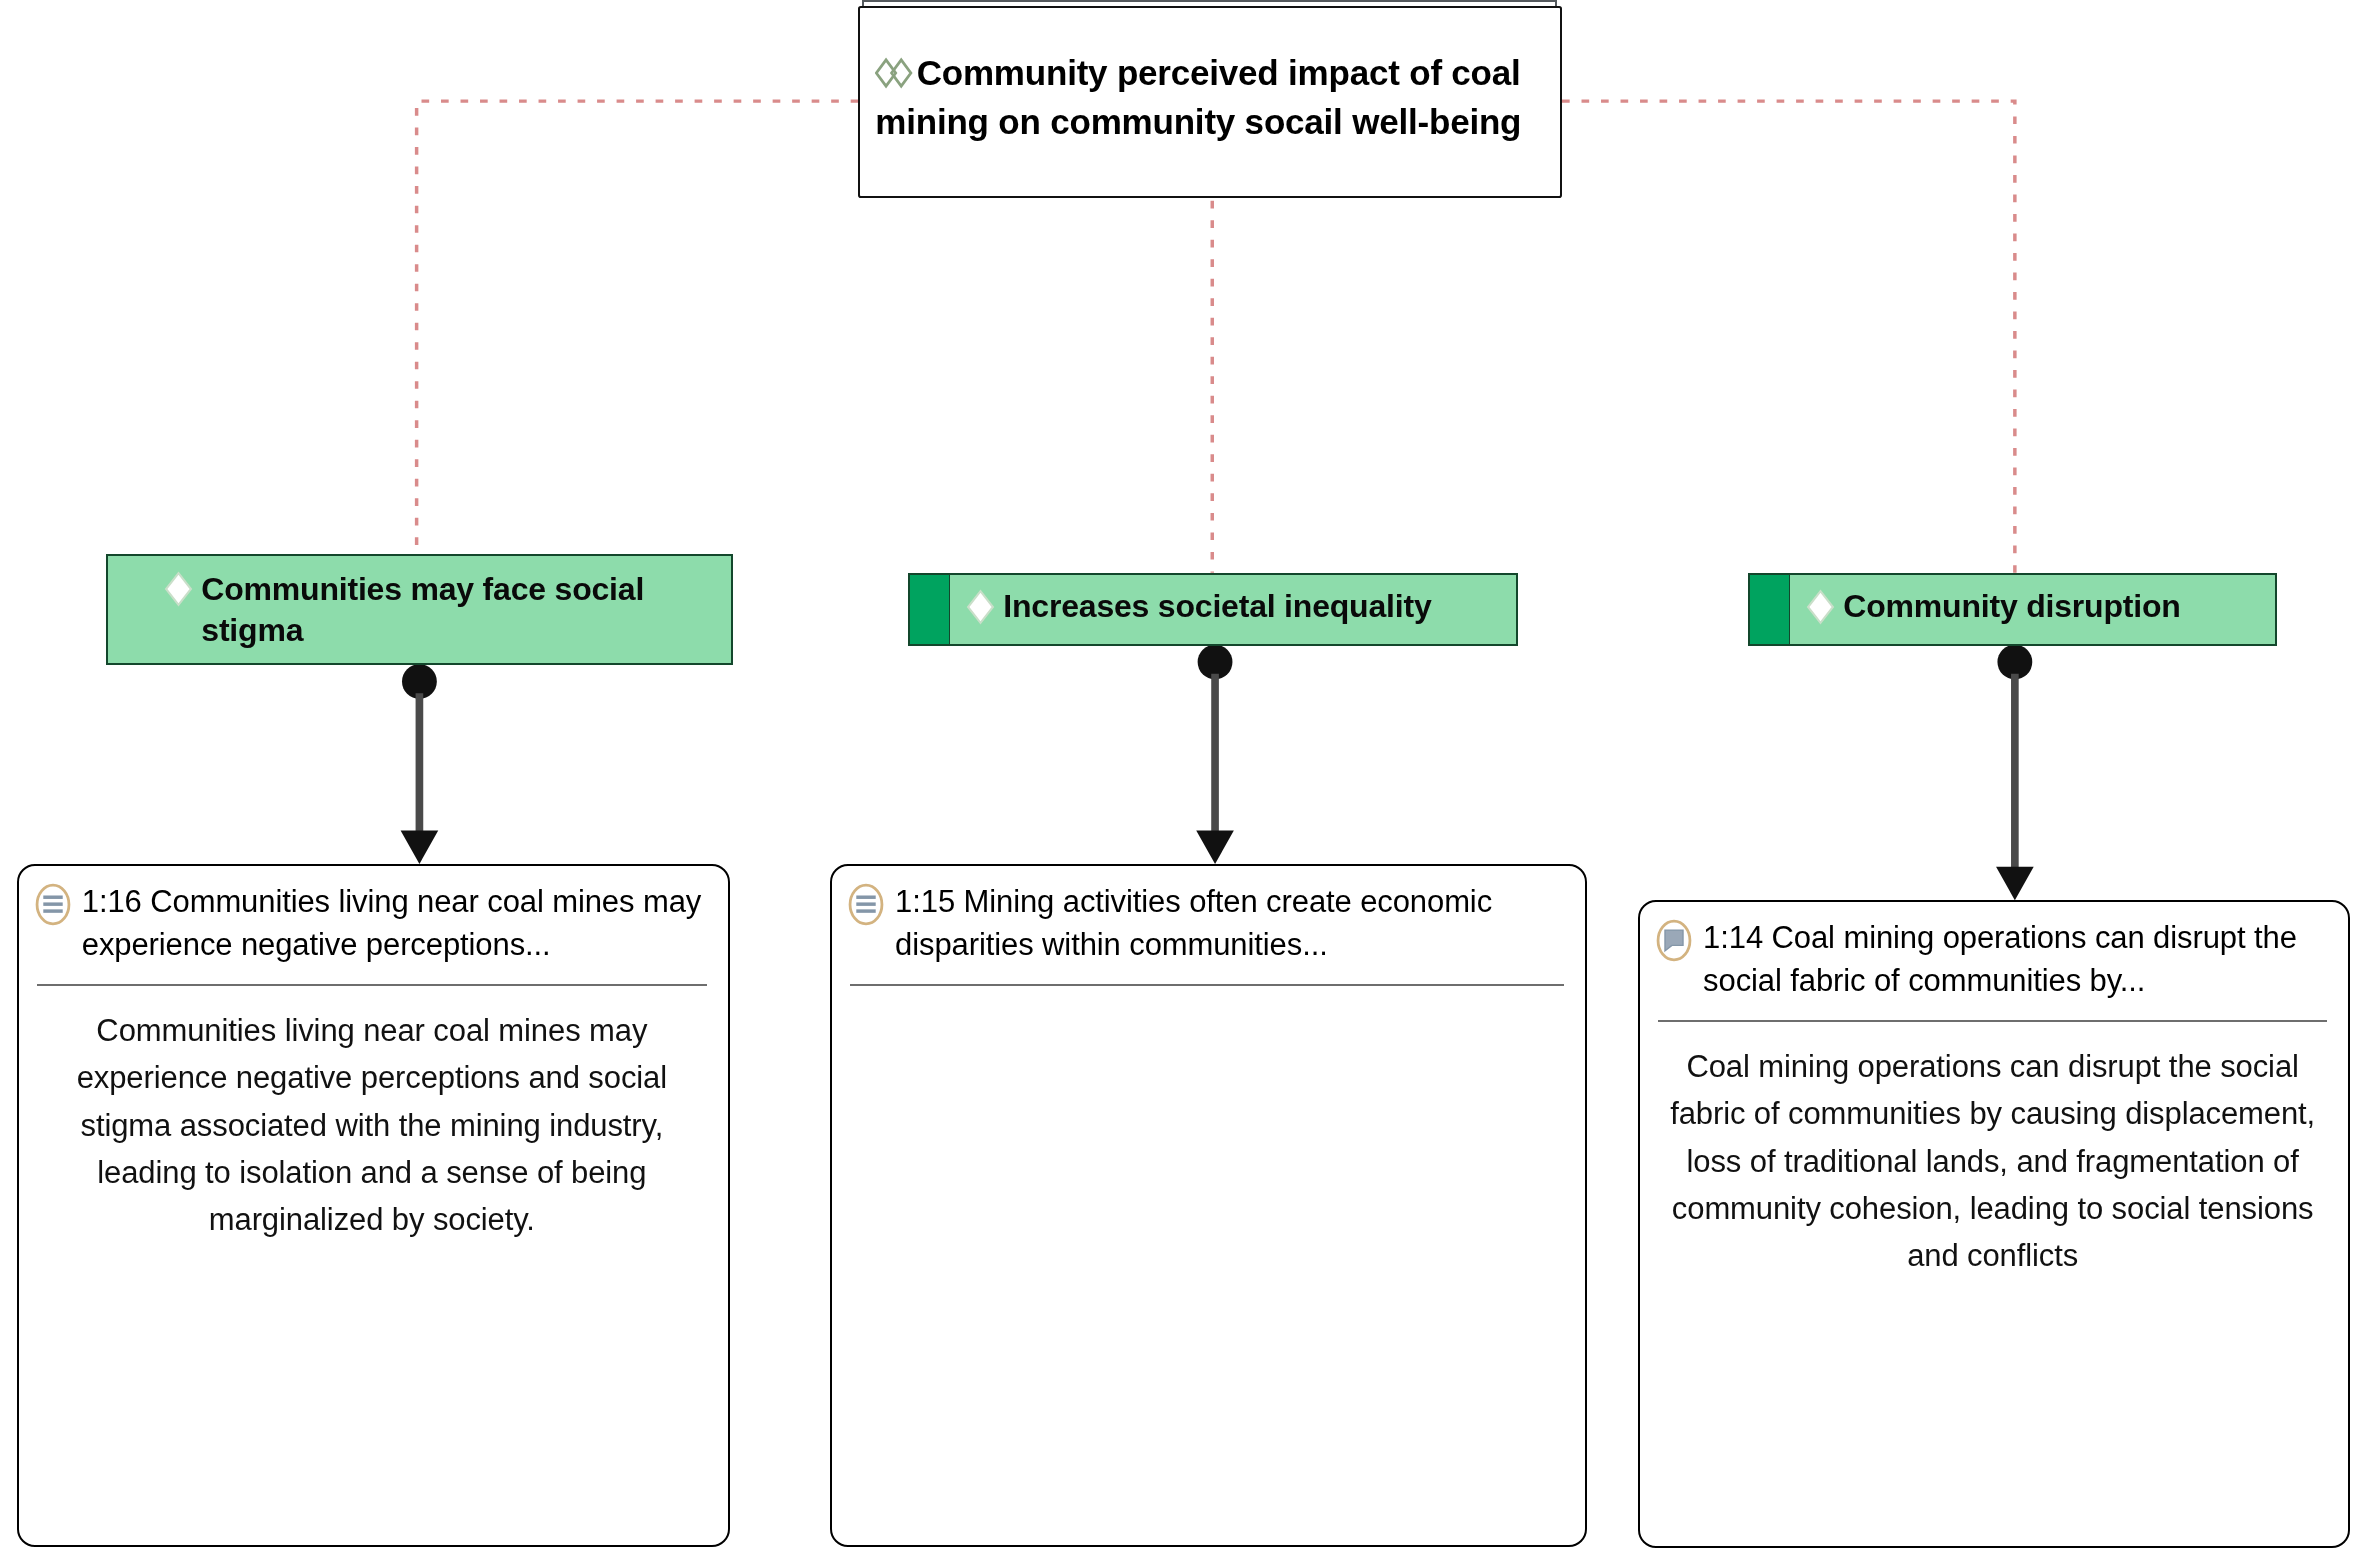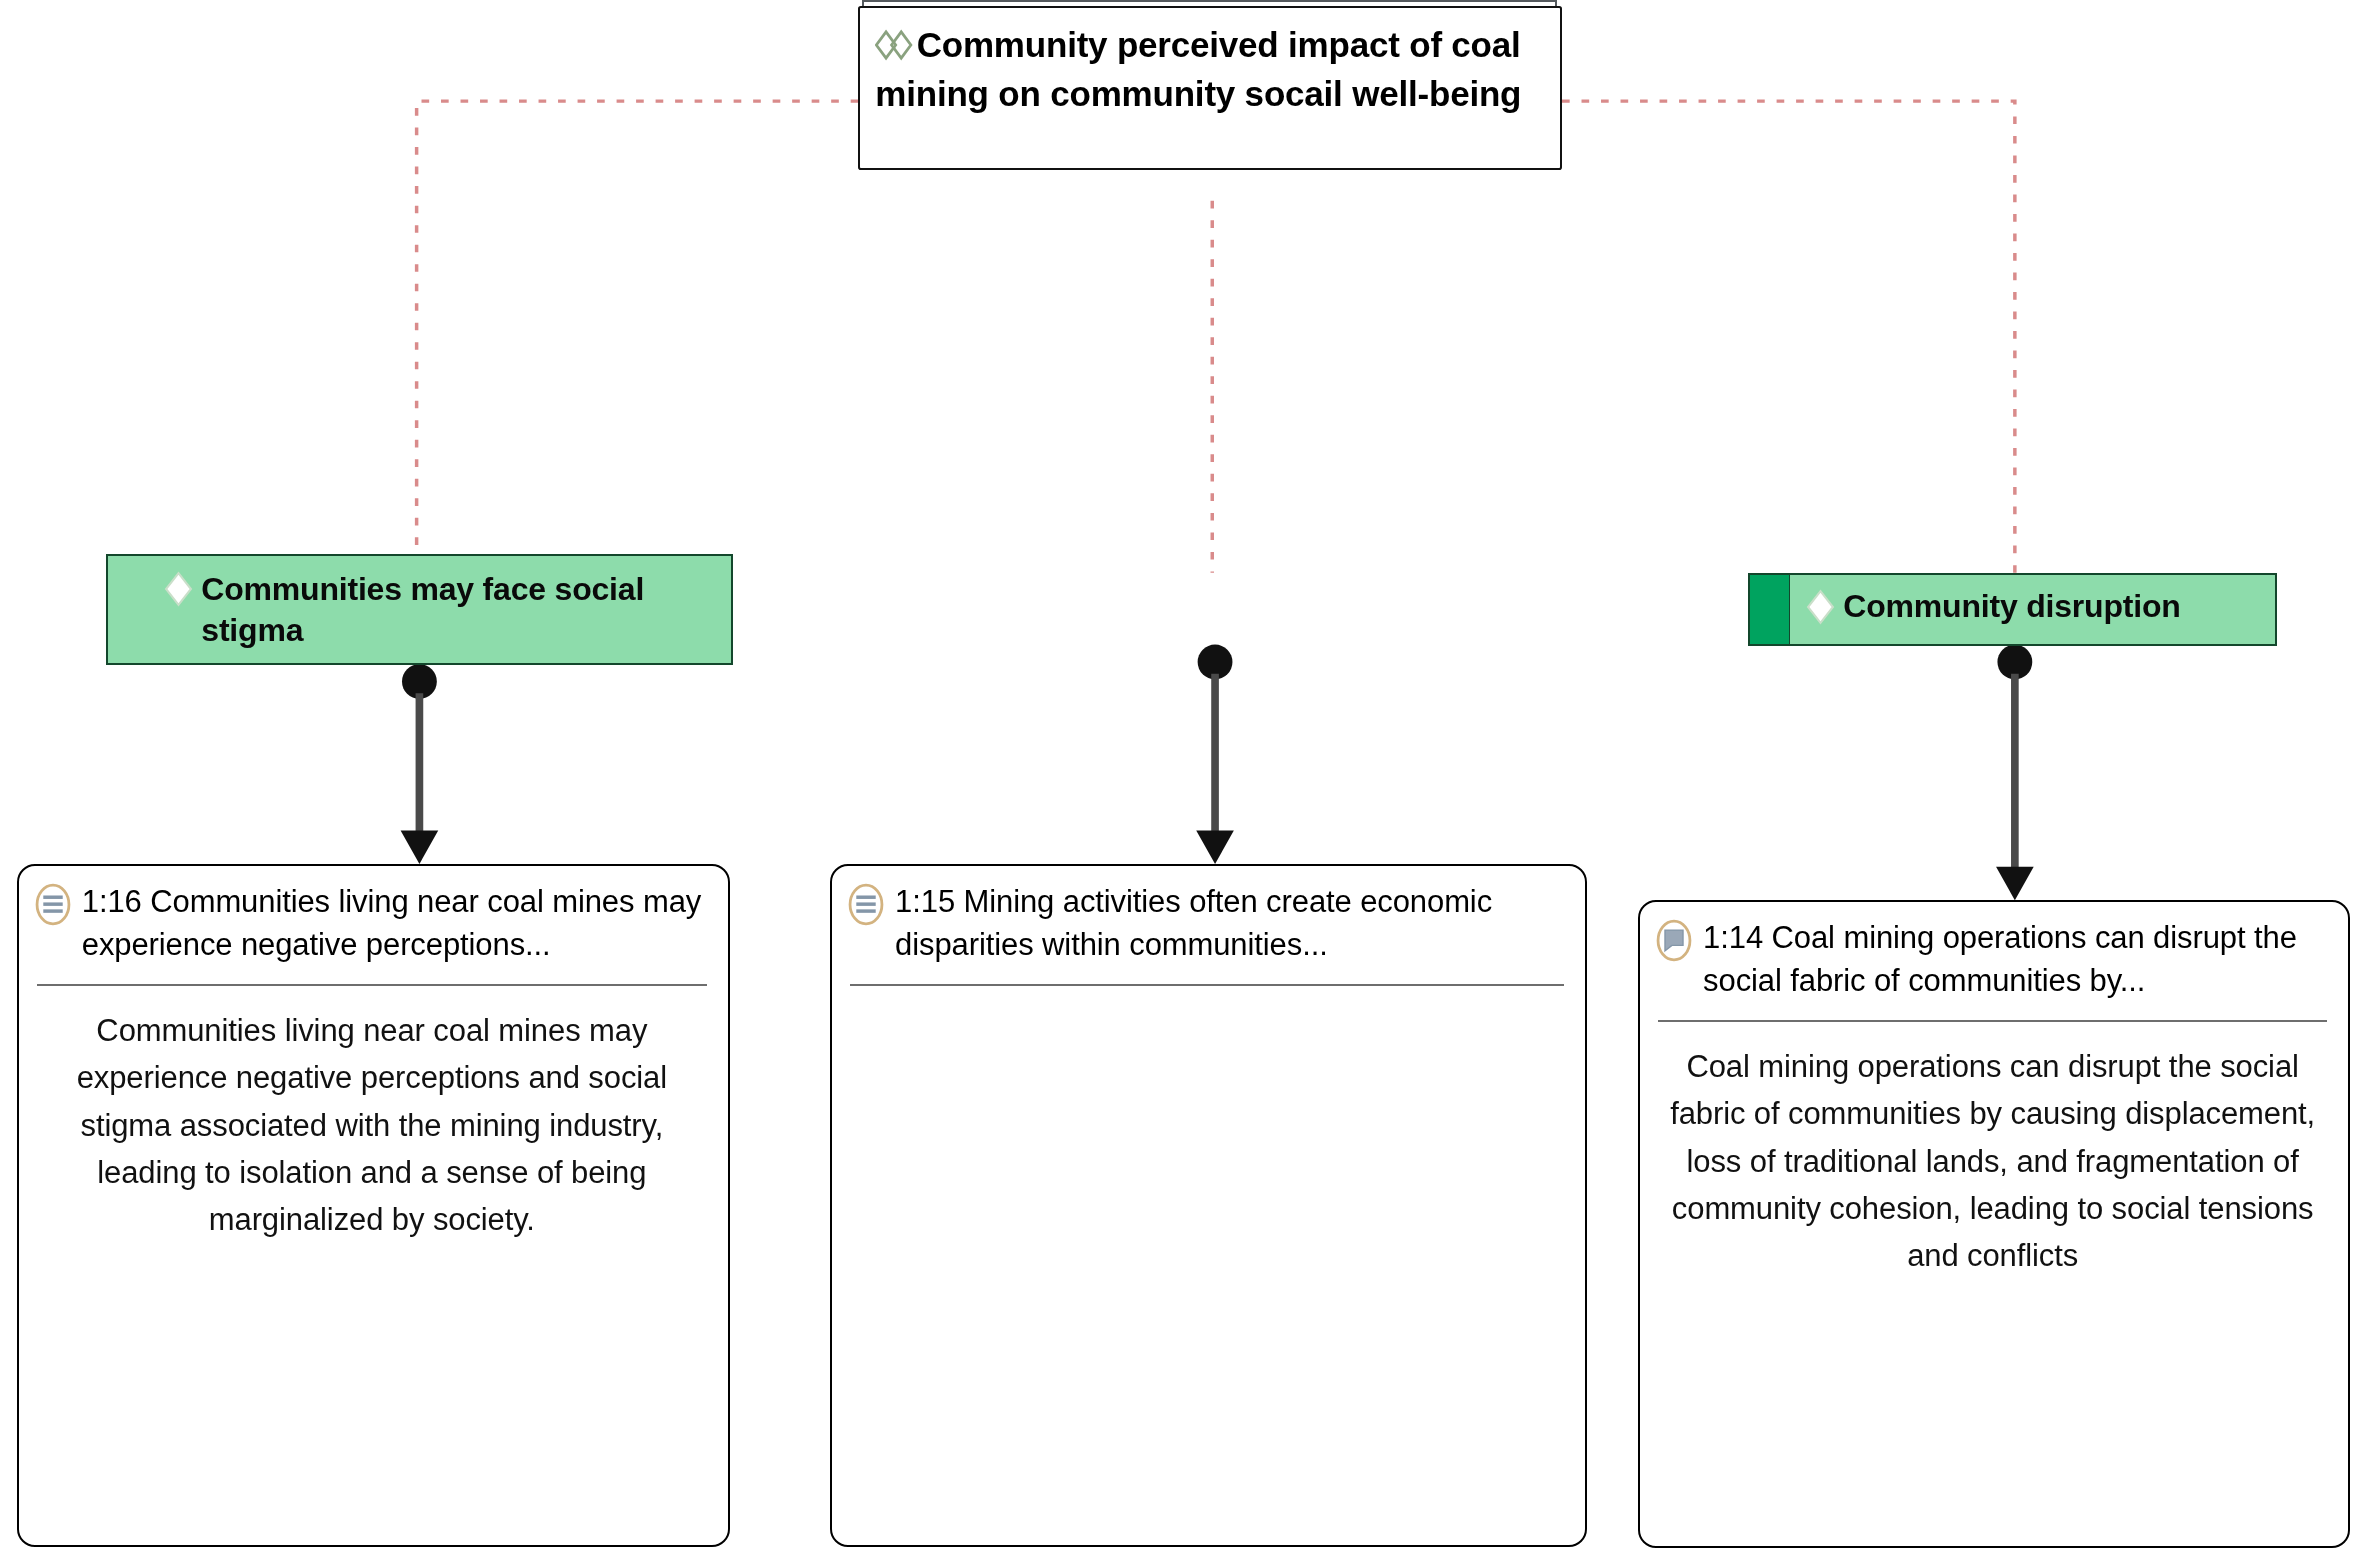--- a/index.html
+++ b/index.html
@@ -51,20 +51,21 @@
     height: 19.5px;
     box-sizing: border-box;
     background: #ffffff;
     border: 2.1px solid #555a5e;
     border-bottom: none;
   }
   .root-body {
     padding: 15.3px 18px 40px 15.3px;
     min-height: 160px;
     box-sizing: border-box;
+    margin-top: 28px;
   }
   .root-title {
     font-size: 35px;
     font-weight: bold;
     color: #000000;
     line-height: 1.28;
     letter-spacing: -0.2px;
   }
   .dblarrow-icon {
     display: inline-block;
@@ -215,20 +216,31 @@
     <div class="code-body">
       <span class="diamond-icon">
         <svg width="31" height="36" viewBox="0 0 44 52">
           <path d="M22,3 L40,26 L22,49 L4,26 z" fill="#ffffff" stroke="#c9dfc9" stroke-width="3"></path>
         </svg>
       </span>
       <span class="code-label">Communities may face social stigma</span>
     </div>
   </div>
 
+  <div class="code-node" id="code-node-2">
+    <div class="code-stripe"></div>
+    <div class="code-body">
+      <span class="diamond-icon">
+        <svg width="31" height="36" viewBox="0 0 44 52">
+          <path d="M22,3 L40,26 L22,49 L4,26 z" fill="#ffffff" stroke="#c9dfc9" stroke-width="3"></path>
+        </svg>
+      </span>
+      <span class="code-label">Increases societal inequality</span>
+    </div>
+  </div>
 
   <div class="code-node" id="code-node-3">
     <div class="code-stripe"></div>
     <div class="code-body">
       <span class="diamond-icon">
         <svg width="31" height="36" viewBox="0 0 44 52">
           <path d="M22,3 L40,26 L22,49 L4,26 z" fill="#ffffff" stroke="#c9dfc9" stroke-width="3"></path>
         </svg>
       </span>
       <span class="code-label">Community disruption</span>

